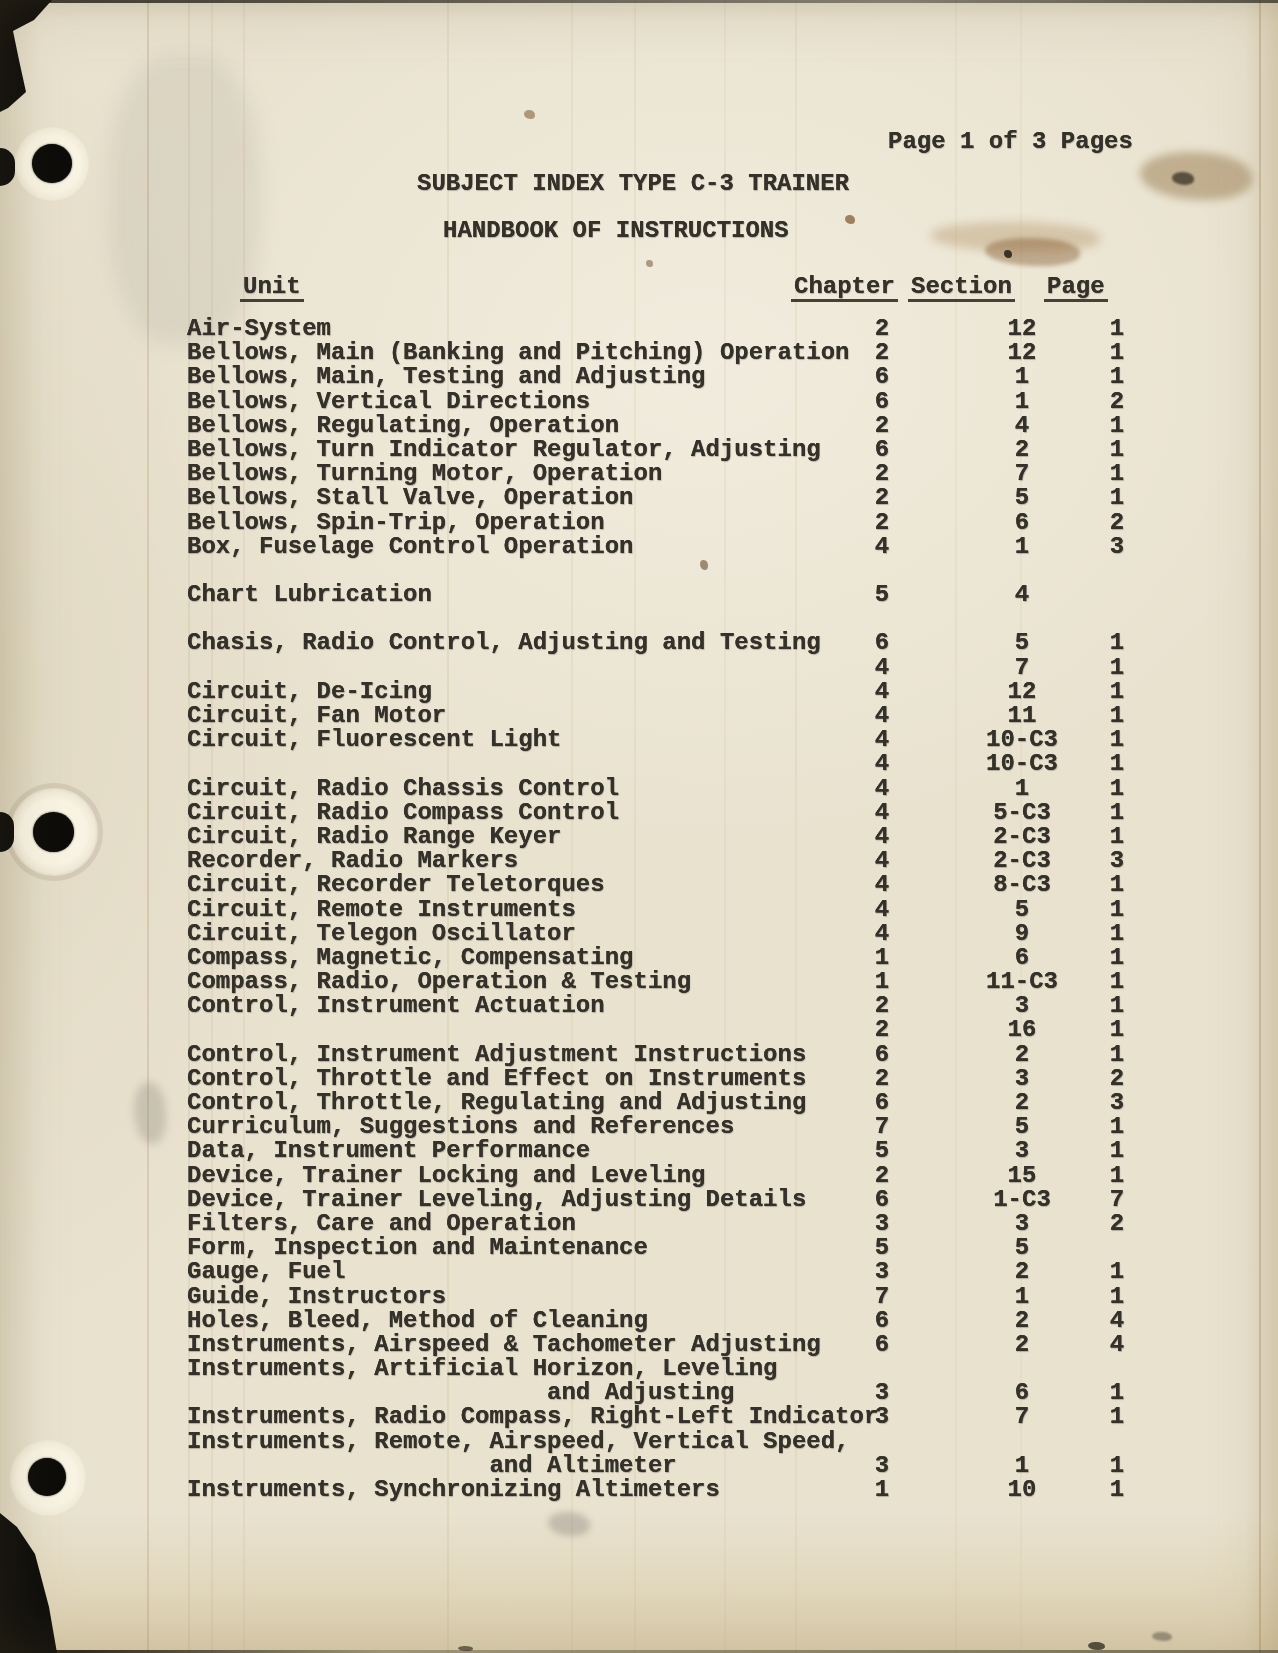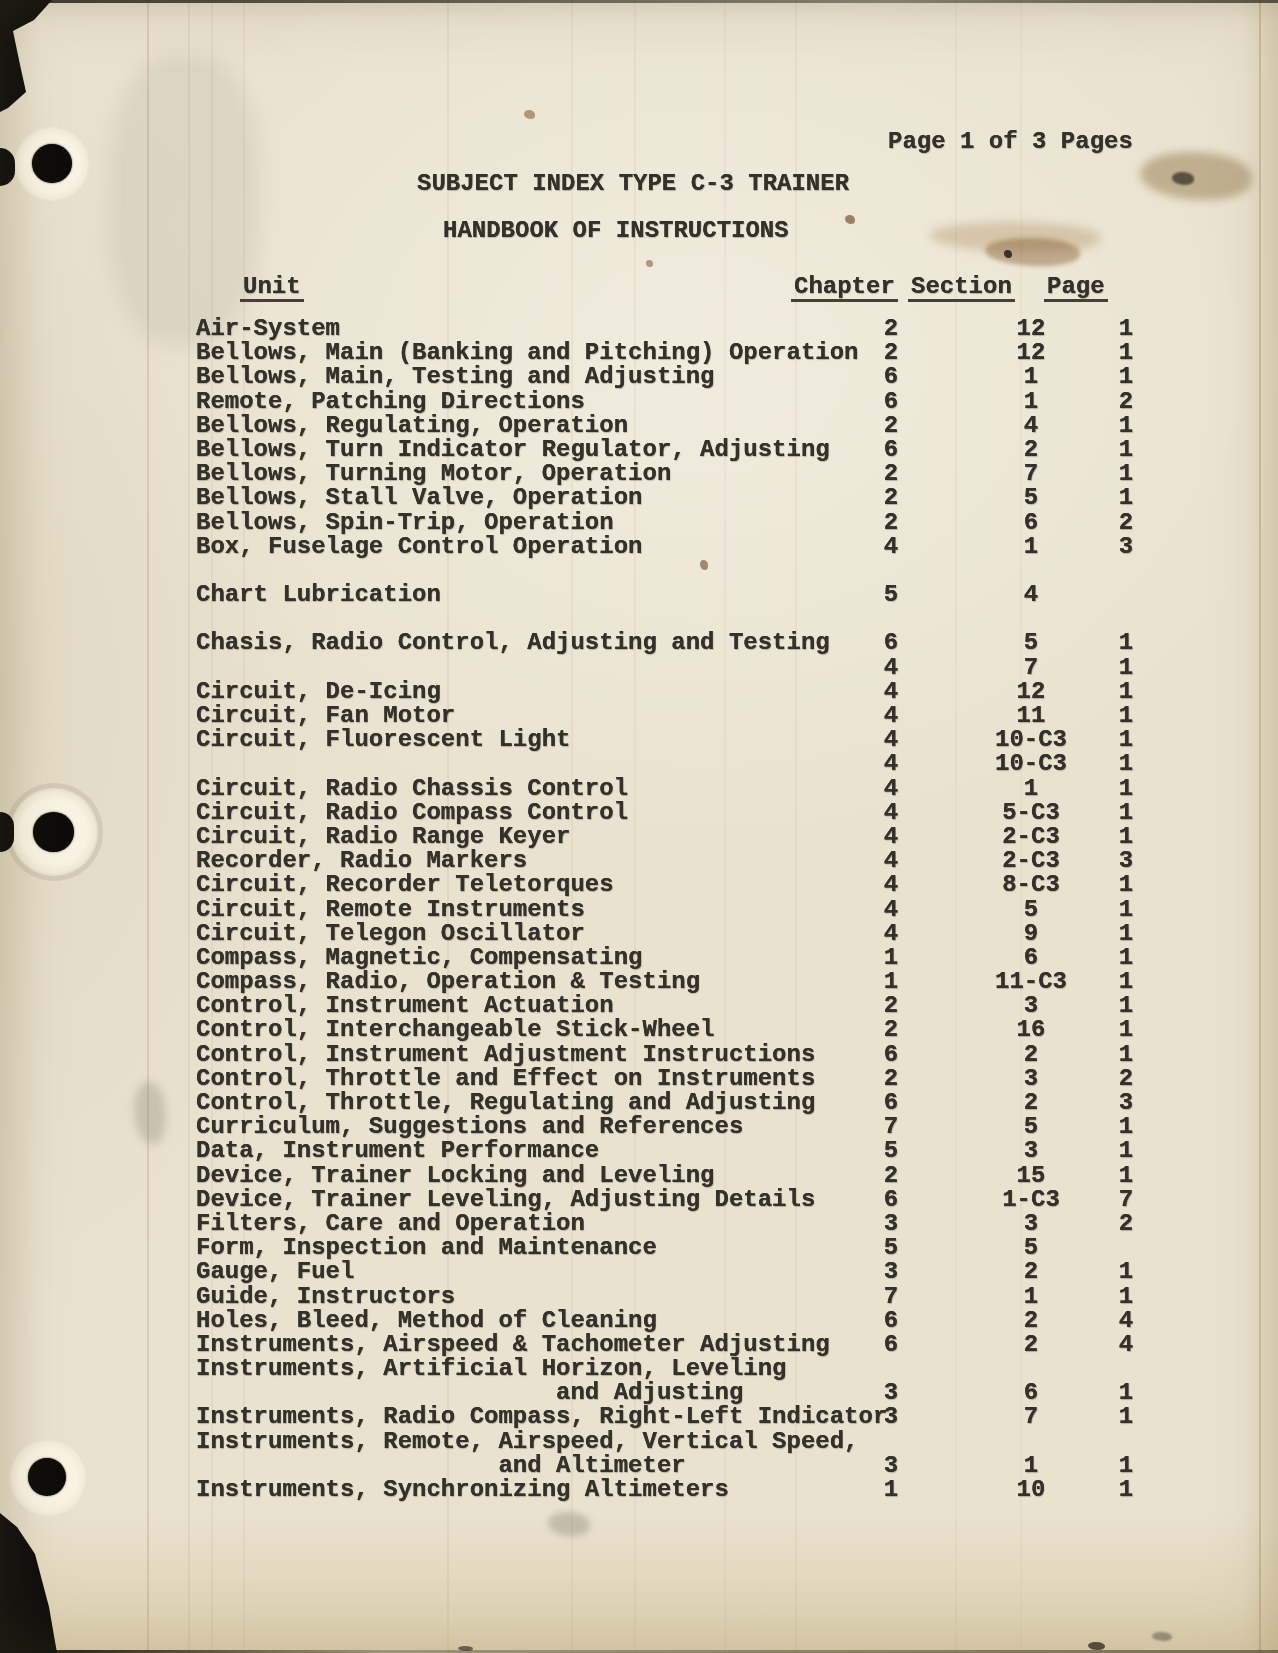--- a/index.html
+++ b/index.html
@@ -30,21 +30,21 @@
   .header-row{position:absolute;top:267px;left:0;width:100%;height:30px;}
   .h{
     position:absolute;top:8px;font-size:24px;line-height:24px;white-space:pre;
     border-bottom:3px solid rgba(55,50,41,0.92);padding:0 3px;margin-left:-3px;
     text-shadow:0 0 0.5px rgba(52,49,42,0.9), 0.6px 0.6px 0.9px rgba(52,49,42,0.3);
   }
   .h-unit{left:243px;}
   .h-chapter{left:794px;}
   .h-section{left:911px;}
   .h-page{left:1047px;}
-  .rows{position:absolute;top:317px;left:12px;width:1126px;padding-left:34px;}
+  .rows{position:absolute;top:317px;left:3px;width:1126px;padding-left:34px;}
   .row{position:relative;height:24.2px;}
   .row span{
     position:absolute;font-size:24px;line-height:24.2px;white-space:pre;
     text-shadow:0 0 0.5px rgba(52,49,42,0.9), 0.6px 0.6px 0.9px rgba(52,49,42,0.3);
   }
   .c-unit{left:150px;}
   .c-chapter{left:800px;width:90px;text-align:center;}
   .c-section{left:928px;width:114px;text-align:center;}
   .c-page{left:1053px;width:54px;text-align:center;}
   
@@ -134,21 +134,21 @@
         <span class="c-section">12</span>
         <span class="c-page">1</span>
       </div>
       <div class="row">
         <span class="c-unit">Bellows, Main, Testing and Adjusting</span>
         <span class="c-chapter">6</span>
         <span class="c-section">1</span>
         <span class="c-page">1</span>
       </div>
       <div class="row">
-        <span class="c-unit">Remote, Patching Directions</span>
+        <span class="c-unit">Bellows, Vertical Directions</span>
         <span class="c-chapter">6</span>
         <span class="c-section">1</span>
         <span class="c-page">2</span>
       </div>
       <div class="row">
         <span class="c-unit">Bellows, Regulating, Operation</span>
         <span class="c-chapter">2</span>
         <span class="c-section">4</span>
         <span class="c-page">1</span>
       </div>
@@ -276,21 +276,20 @@
         <span class="c-section">11-C3</span>
         <span class="c-page">1</span>
       </div>
       <div class="row">
         <span class="c-unit">Control, Instrument Actuation</span>
         <span class="c-chapter">2</span>
         <span class="c-section">3</span>
         <span class="c-page">1</span>
       </div>
       <div class="row">
-        <span class="c-unit">Control, Interchangeable Stick-Wheel</span>
         <span class="c-chapter">2</span>
         <span class="c-section">16</span>
         <span class="c-page">1</span>
       </div>
       <div class="row">
         <span class="c-unit">Control, Instrument Adjustment Instructions</span>
         <span class="c-chapter">6</span>
         <span class="c-section">2</span>
         <span class="c-page">1</span>
       </div>

